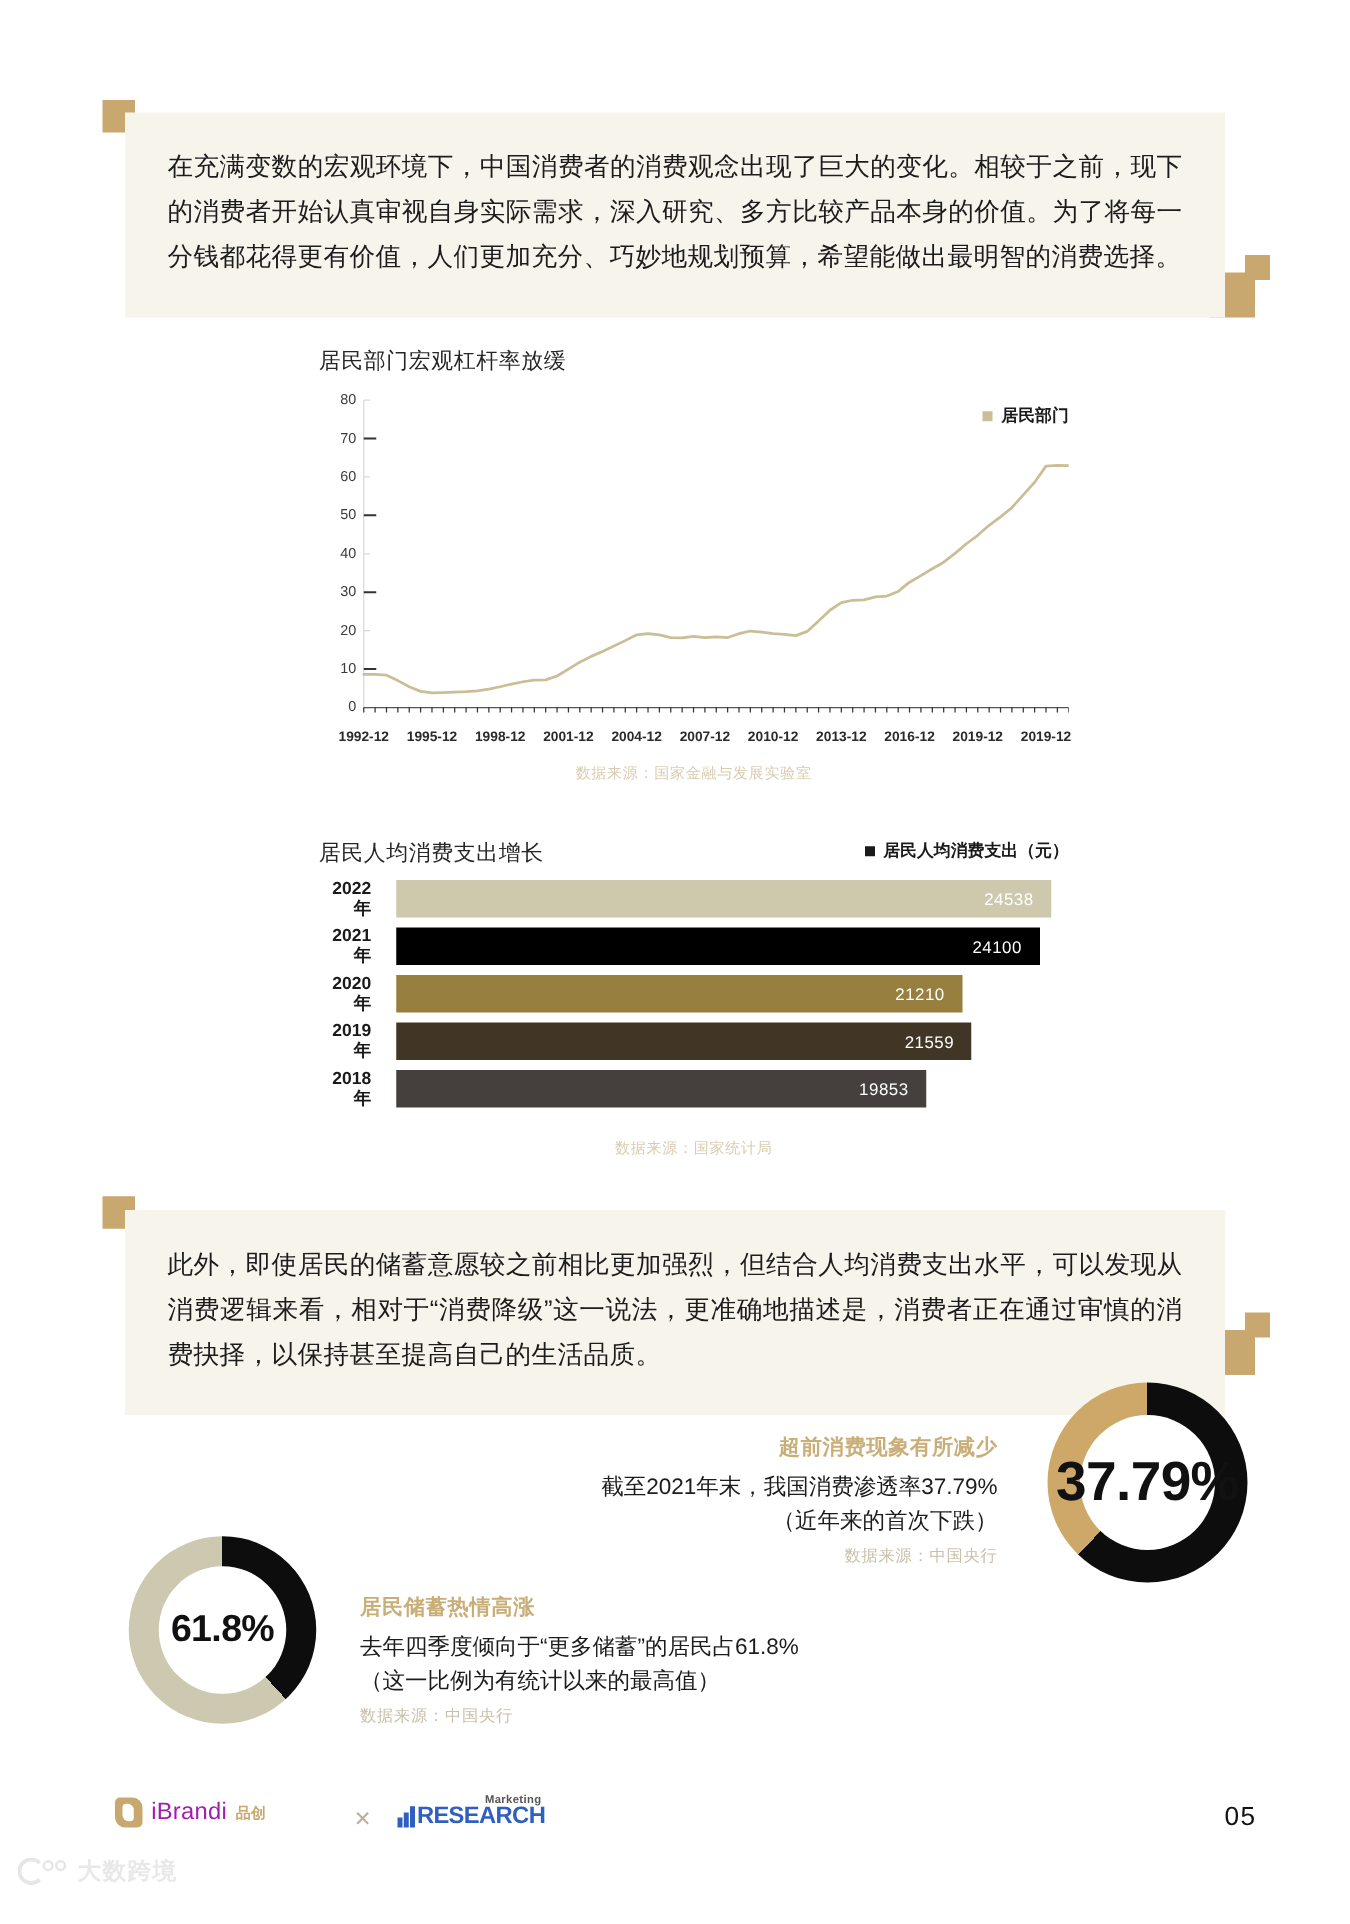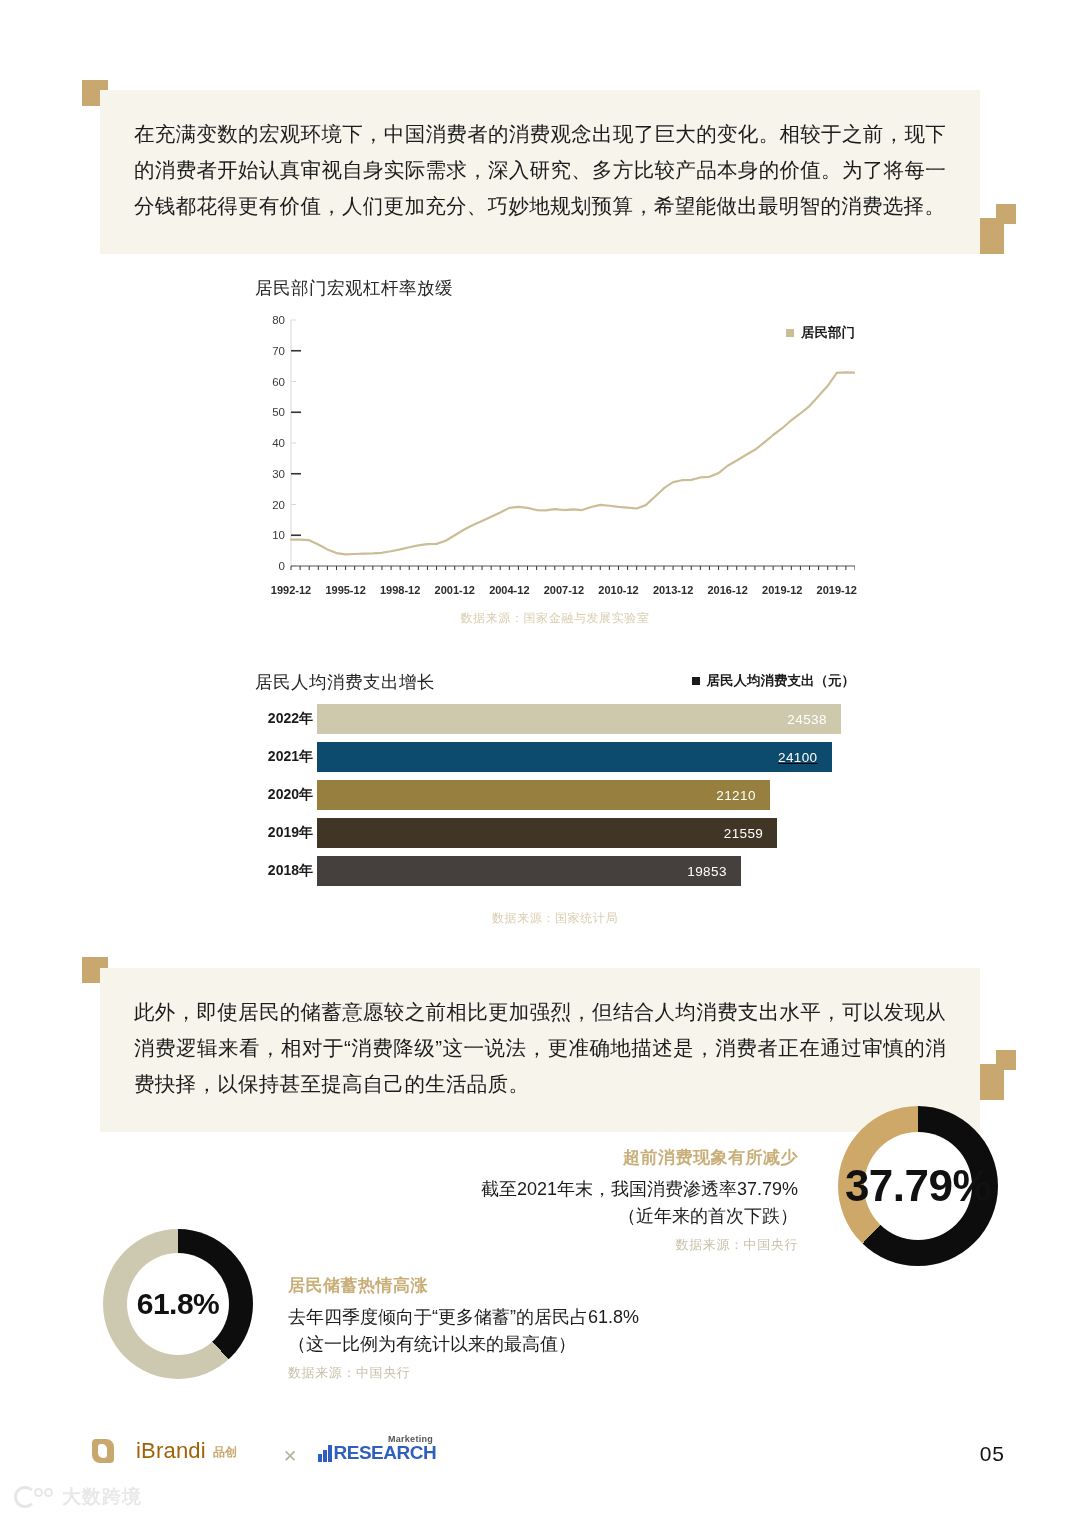--- a/index.html
+++ b/index.html
@@ -65,21 +65,21 @@
   #chart2 { position: absolute; left: 255px; top: 670px; width: 600px; height: 265px; }
   #chart2 .chart-title { position:absolute; left:0; top:0; }
   #chart2 .legend-row { right: 0px; top: 2px; }
   #chart2 .legend-swatch { background:#1a1a1a; }
   .bars { position:absolute; left:0; top:34px; width:600px; height:190px; }
   .bar-row {
     position:relative; height:30px; margin-bottom:8px;
     display:flex; align-items:center;
   }
   .bar-cat {
-    width:62px; flex:0 0 62px; text-align:right; padding-right:4px;
+    width:62px; flex:0 0 62px; text-align:right; padding-right:20px;
     font-size:14px; font-weight:700; color:#1a1a1a;
   }
   .bar-track { position:relative; flex:1; height:30px; }
   .bar-fill {
     position:absolute; left:0; top:0; height:30px;
     display:flex; align-items:center; justify-content:flex-end;
   }
   .bar-val {
     font-size:13.5px; color:#ffffff; padding-right:14px; font-weight:400;
     letter-spacing:.4px;
@@ -117,21 +117,21 @@
   .footer { position:absolute; left:0; top:1428px; width:1080px; height:60px; }
   .brand-1 { position:absolute; left:92px; top:10px; display:flex; align-items:center; gap:7px; }
   .brand-mark {
     width:22px; height:24px; background:#c9a870; border-radius:4px 8px 4px 8px;
     position:relative;
   }
   .brand-mark::after{
     content:""; position:absolute; left:6px; top:5px; width:9px; height:14px;
     background:#fff; border-radius:3px 5px 3px 5px;
   }
-  .brand-text { font-size:22px; color:#a16207; font-weight:500; letter-spacing:.2px;margin-left:15px; }
+  .brand-text { font-size:19px; color:#a21caf; font-weight:500; letter-spacing:.2px; }
   .brand-cn { font-size:12px; color:#c9a870; font-weight:700; align-self:flex-end; padding-bottom:3px; }
   .x-mark { position:absolute; left:283px; top:18px; font-size:17px; color:#b9b0a0; }
   .brand-2 { position:absolute; left:318px; top:6px; }
   .brand-2-top { font-size:9px; color:#555; text-align:right; padding-right:3px; letter-spacing:.3px; font-weight:700;}
   .brand-2-main { display:flex; align-items:flex-end; gap:2px; }
   .bars-logo { display:flex; align-items:flex-end; gap:1.5px; height:17px; }
   .bars-logo i { display:block; width:3.5px; background:#2f5fbf; }
   .bars-logo i:nth-child(1){ height:8px; }
   .bars-logo i:nth-child(2){ height:12px; }
   .bars-logo i:nth-child(3){ height:17px; }
@@ -287,21 +287,21 @@
           <div class="bar-cat">2022年</div>
           <div class="bar-track">
             <div class="bar-fill" style="width: 97.373%; background: rgb(206, 200, 173);">
               <span class="bar-val">24538</span>
             </div>
           </div>
         </div>
         <div class="bar-row">
           <div class="bar-cat">2021年</div>
           <div class="bar-track">
-            <div class="bar-fill" style="width: 95.6349%; background: #0c4a6e; text-decoration: underline;">
+            <div class="bar-fill" style="width: 95.6349%; background: #000000;">
               <span class="bar-val">24100</span>
             </div>
           </div>
         </div>
         <div class="bar-row">
           <div class="bar-cat">2020年</div>
           <div class="bar-track">
             <div class="bar-fill" style="width: 84.1667%; background: rgb(151, 128, 63);">
               <span class="bar-val">21210</span>
             </div>

